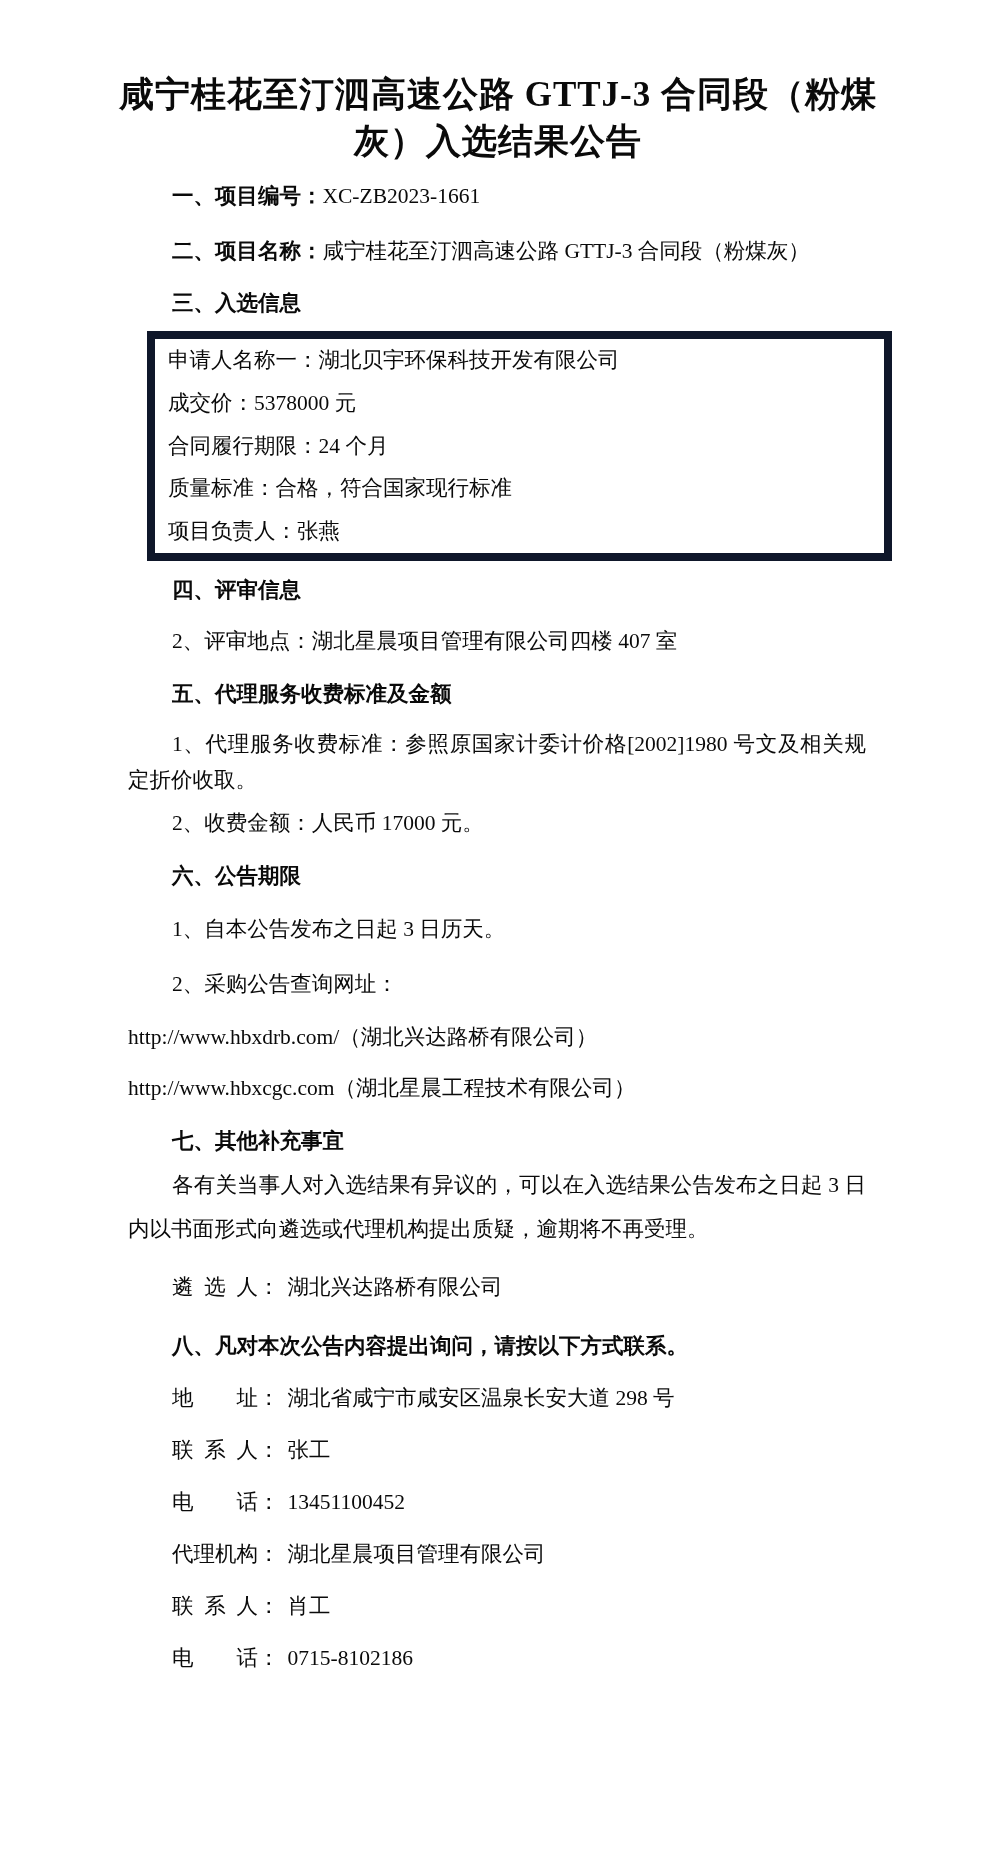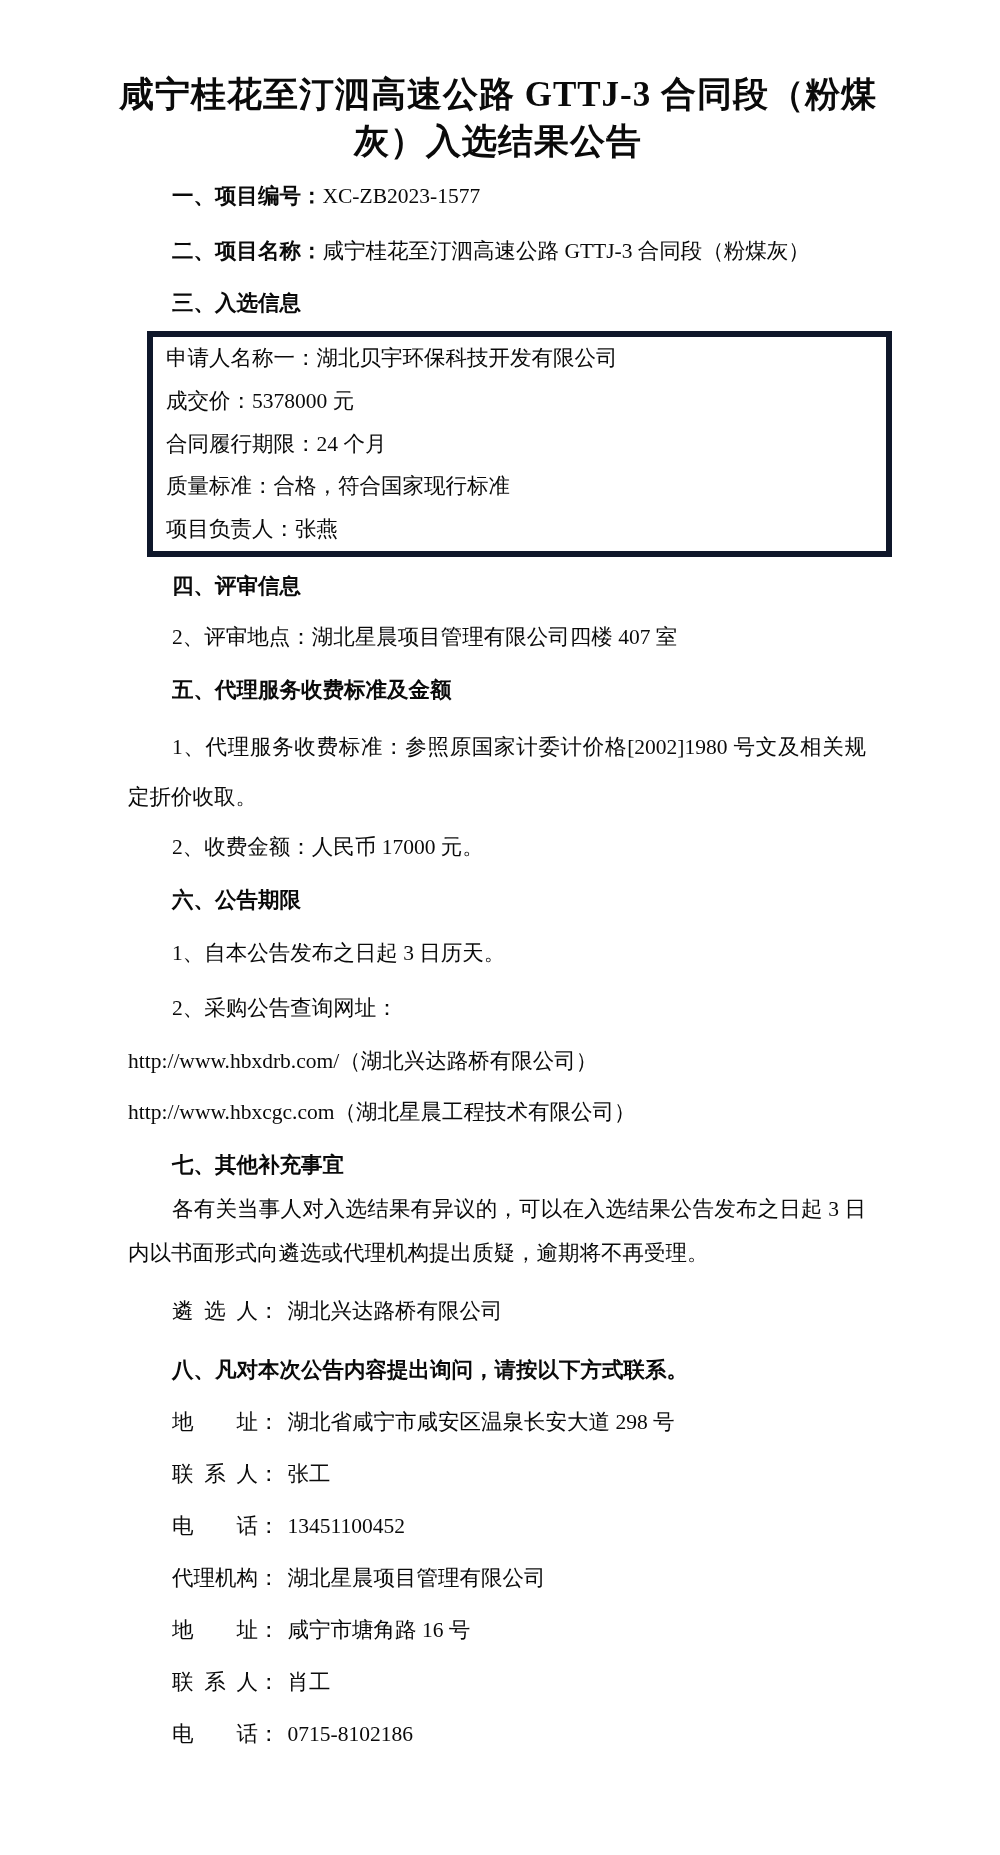--- a/index.html
+++ b/index.html
@@ -36,27 +36,27 @@
   .bold { font-weight: 700; }
   .mb11 { margin-bottom: 11px; }
   .mb6  { margin-bottom: 6px; }
   .mb7  { margin-bottom: 7px; }
   .mb9  { margin-bottom: 9px; }
   .mb10 { margin-bottom: 10px; }
   .mb3  { margin-bottom: 3px; }
   .mb0  { margin-bottom: 0; }
   .mb14 { margin-bottom: 14px; }
   .mt15 { margin-top: 15px; }
-  .wide-lh { line-height: 50px; }
+  .wide-lh { line-height: 36px; }
   .info-box {
     box-sizing: border-box;
     width: 745px;
     margin-left: 19px;
     margin-bottom: 7px;
-    border: 6px solid #0f172a;
+    border: 8px solid #0f172a;
     padding: 0 0 0 13px;
     background: #ffffff;
   }
   .info-row {
     font-size: 21.5px;
     line-height: 42.8px;
     text-align: left;
   }
   .contact-value { margin-left: 8px; }
 </style>
@@ -64,21 +64,21 @@
 <body>
 
 <div class="page">
   <div class="content">
 
     <div class="doc-title">
       <div>咸宁桂花至汀泗高速公路 GTTJ-3 合同段（粉煤</div>
       <div>灰）入选结果公告</div>
     </div>
 
-    <p class="para indent mb11"><span class="bold">一、项目编号：</span><span>XC-ZB2023-1577</span></p>
+    <p class="para indent mb11"><span class="bold">一、项目编号：</span><span>XC-ZB2023-1661</span></p>
 
     <p class="para indent"><span class="bold">二、项目名称：</span><span>咸宁桂花至汀泗高速公路 GTTJ-3 合同段（粉煤灰）</span></p>
 
     <p class="para indent bold mb6">三、入选信息</p>
 
     <div class="info-box">
       <div class="info-row">申请人名称一：湖北贝宇环保科技开发有限公司</div>
       <div class="info-row">成交价：5378000 元</div>
       <div class="info-row">合同履行期限：24 个月</div>
       <div class="info-row">质量标准：合格，符合国家现行标准</div>
@@ -101,18 +101,17 @@
     <p class="para indent bold mb0">七、其他补充事宜</p>
     <p class="para indent mb14">各有关当事人对入选结果有异议的，可以在入选结果公告发布之日起 3 日内以书面形式向遴选或代理机构提出质疑，逾期将不再受理。</p>
 
     <p class="para indent"><span>遴 选 人：</span><span class="contact-value">湖北兴达路桥有限公司</span></p>
 
     <p class="para indent bold mt15">八、凡对本次公告内容提出询问，请按以下方式联系。</p>
     <p class="para indent"><span>地　　址：</span><span class="contact-value">湖北省咸宁市咸安区温泉长安大道 298 号</span></p>
     <p class="para indent"><span>联 系 人：</span><span class="contact-value">张工</span></p>
     <p class="para indent"><span>电　　话：</span><span class="contact-value">13451100452</span></p>
     <p class="para indent"><span>代理机构：</span><span class="contact-value">湖北星晨项目管理有限公司</span></p>
-    <p class="para indent"><span>地　　址：</span><span class="contact-value">咸宁市塘角路 16 号</span></p>
     <p class="para indent"><span>联 系 人：</span><span class="contact-value">肖工</span></p>
     <p class="para indent"><span>电　　话：</span><span class="contact-value">0715-8102186</span></p>
 
   </div>
 </div>
 
 </body></html>

